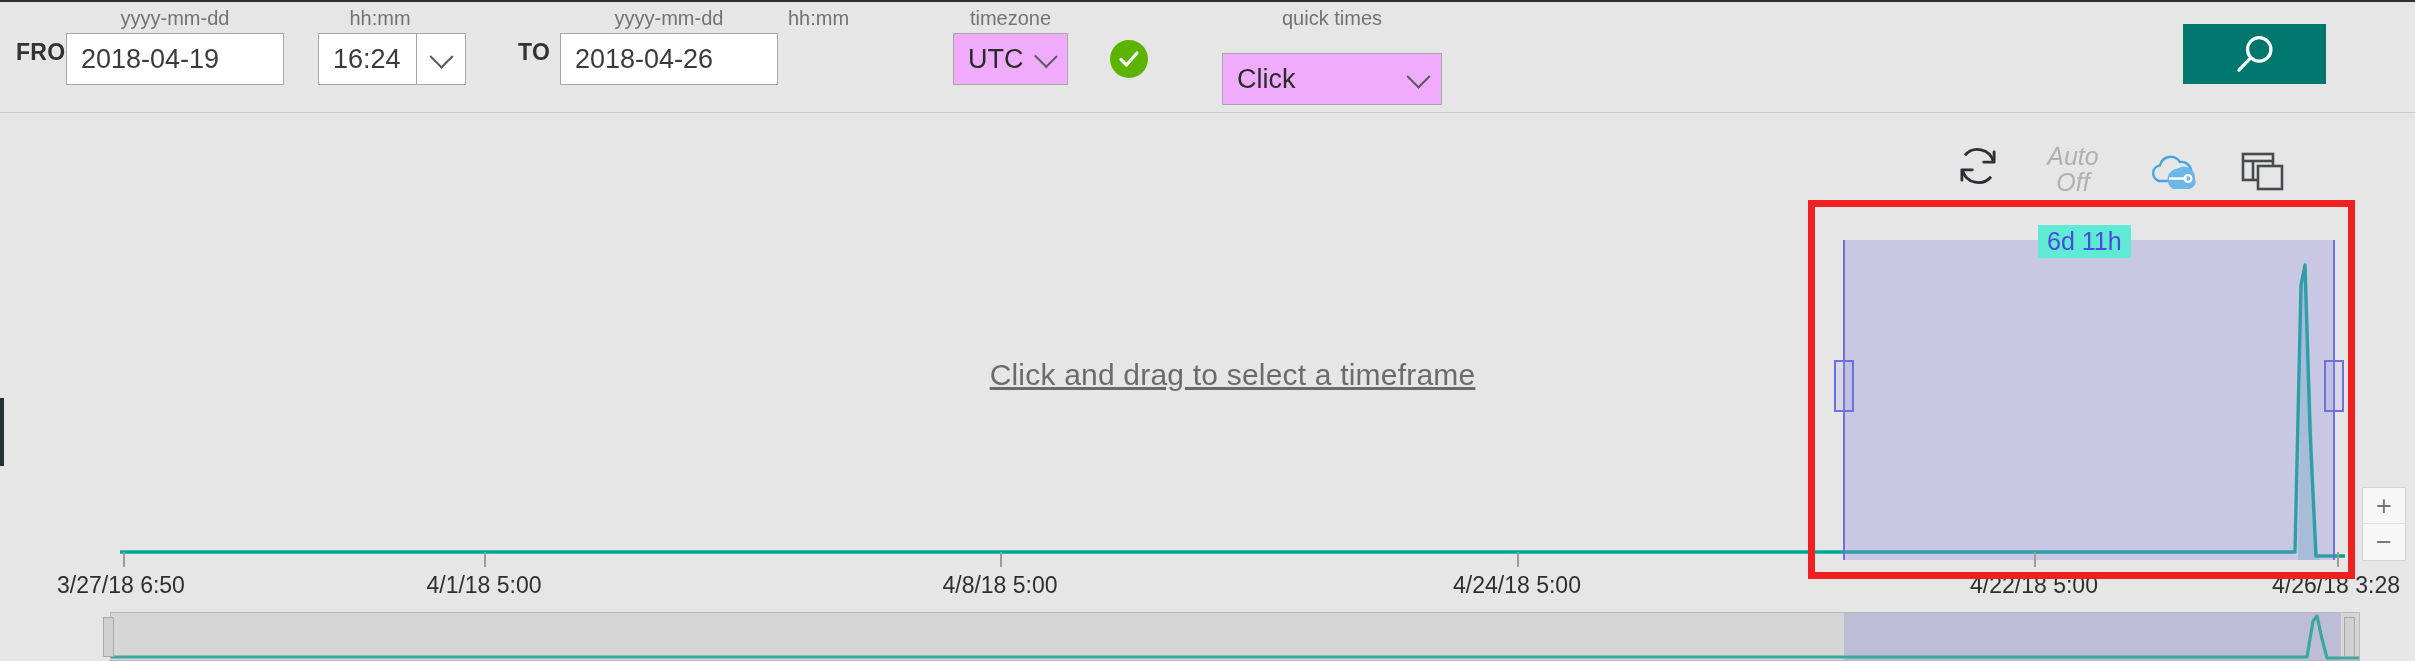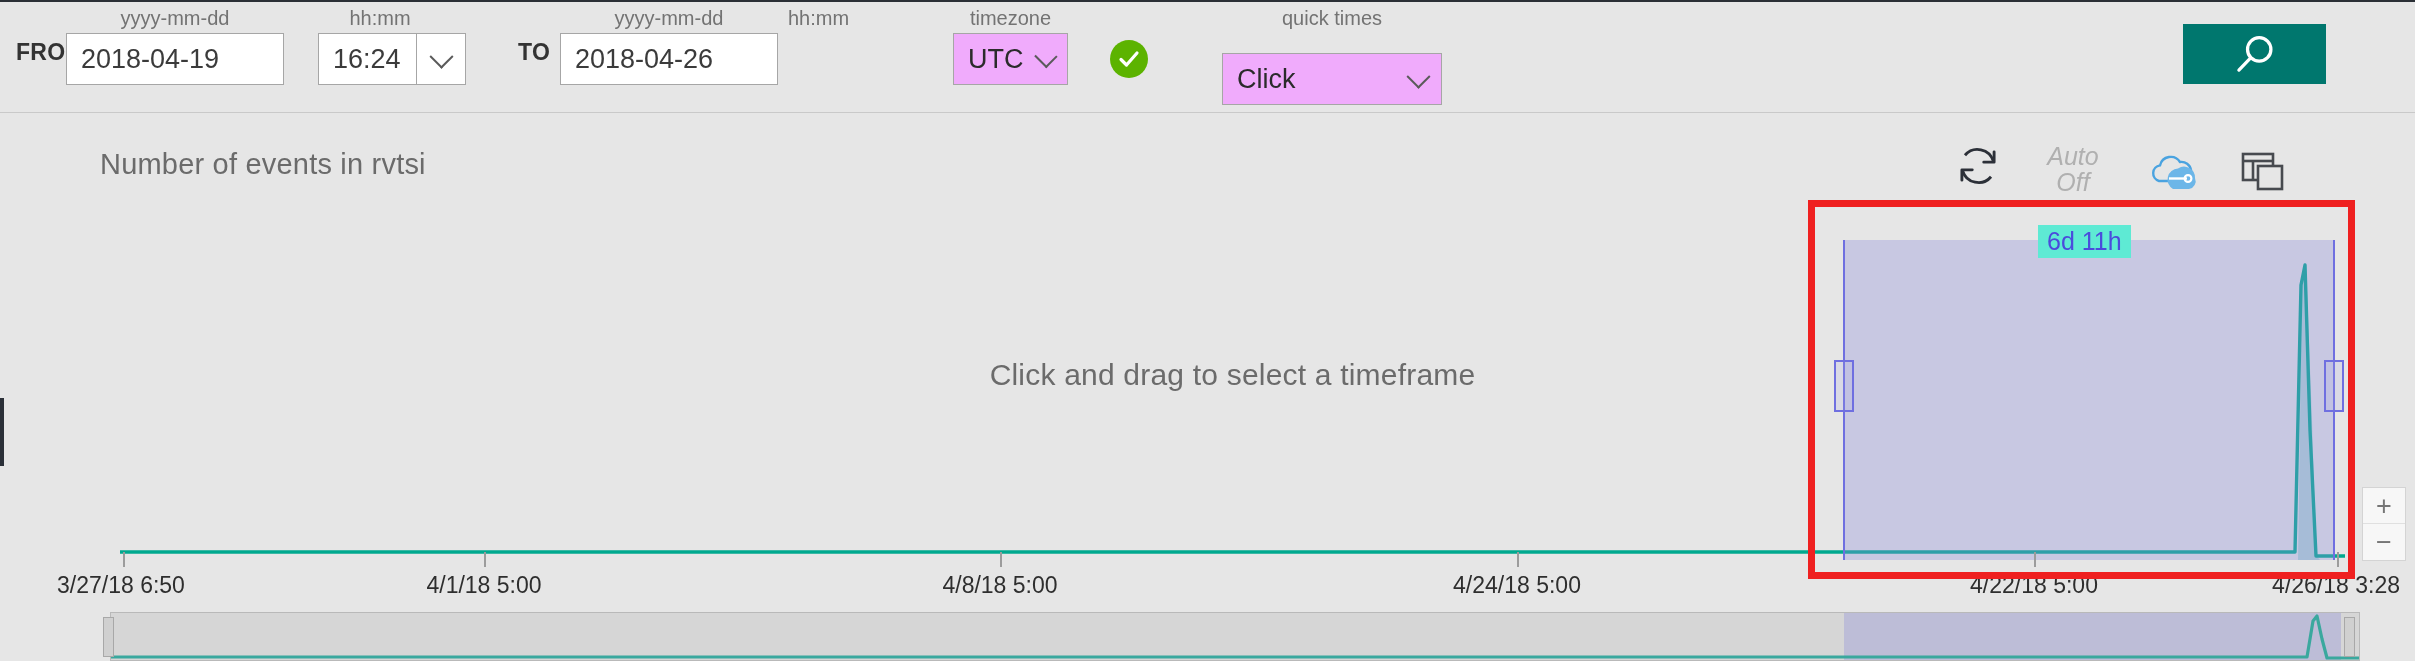--- a/index.html
+++ b/index.html
@@ -163,20 +163,21 @@
     width: 2225px; height: 370px;
   }
   .plot-hint {
     position: absolute;
     left: 0; top: 0;
     width: 2225px; height: 370px;
     display: flex; align-items: center; justify-content: center;
     font-size: 30px;
     color: #6b6b6b;
     letter-spacing: .2px;
+    text-decoration: underline;
   }
   .plot-svg { position: absolute; left: 0; top: 0; }
 
   
   .selection {
     position: absolute;
     left: 1843px; top: 240px;
     width: 492px; height: 320px;
     background: rgba(140,140,220,0.33);
     border-left: 2px solid #6f6fe0;
@@ -351,21 +352,20 @@
         <circle cx="14.2" cy="9.6" r="6.1" fill="none" stroke="#ffffff" stroke-width="1.7"></circle>
         <line x1="9.6" y1="14.2" x2="3.6" y2="20.4" stroke="#ffffff" stroke-width="1.7" stroke-linecap="round"></line>
       </svg>
     </button>
   </div>
 
   <div class="panel"></div>
 
   <div class="left-edge-bar"></div>
 
-  <div class="panel-title">Number of events in rvtsi</div>
 
   <div class="icon-strip">
     <div class="icon-btn">
       <svg class="refresh-icon" viewBox="0 0 24 24">
         <path d="M20 9.5 A8.6 8.6 0 0 0 5.2 6.4" fill="none" stroke="#2c3038" stroke-width="1.5"></path>
         <path d="M4 14.5 A8.6 8.6 0 0 0 18.8 17.6" fill="none" stroke="#2c3038" stroke-width="1.5"></path>
         <path d="M20.4 4.6 L20.4 10 L15 10" fill="none" stroke="#2c3038" stroke-width="1.5" stroke-linecap="round" stroke-linejoin="round"></path>
         <path d="M3.6 19.4 L3.6 14 L9 14" fill="none" stroke="#2c3038" stroke-width="1.5" stroke-linecap="round" stroke-linejoin="round"></path>
       </svg>
     </div>

